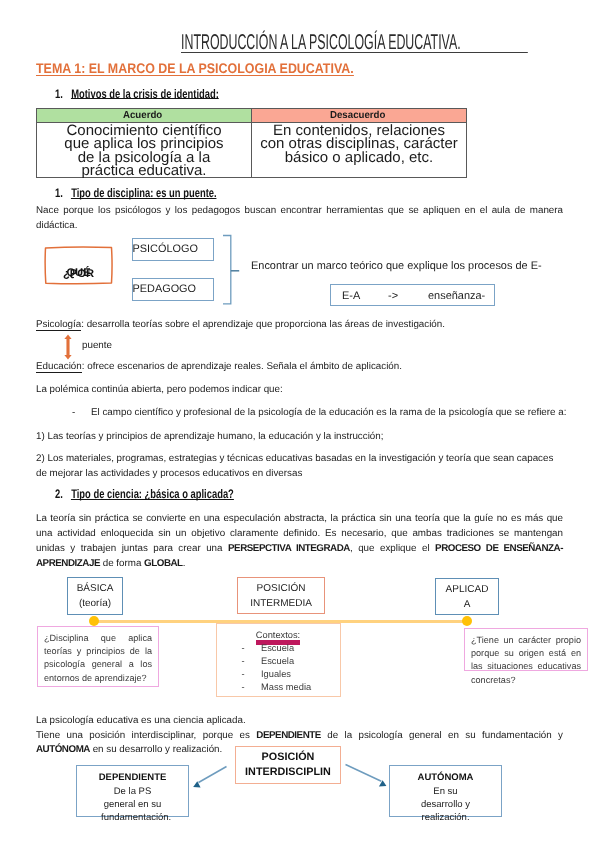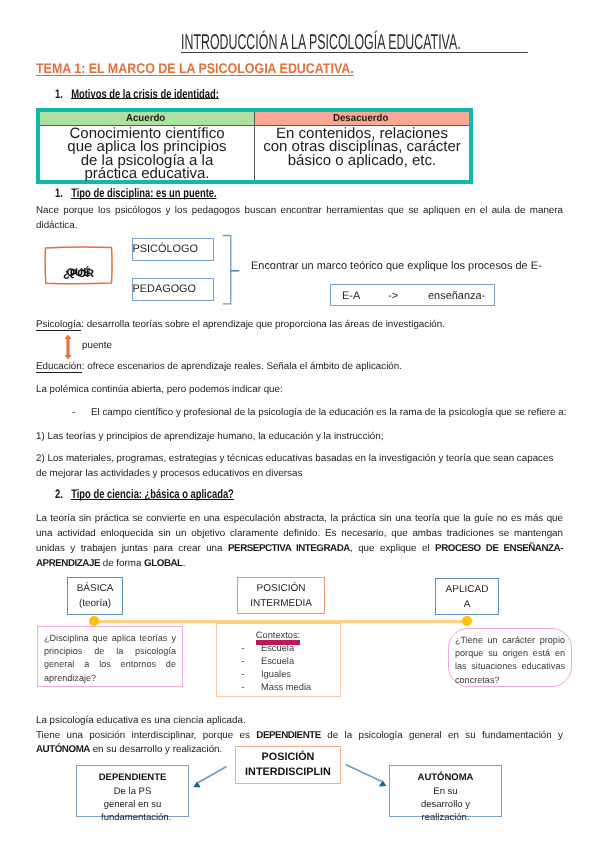--- a/index.html
+++ b/index.html
@@ -23,21 +23,21 @@
   #topic-heading .cnd{transform:scaleX(0.888);position:relative;line-height:9px;}
   #topic-heading .cnd::after{content:"";position:absolute;left:0;right:0;bottom:-2.5px;height:1px;background:#E2703A;}
 
   .sec-head{white-space:nowrap;font-size:12.4px;font-weight:bold;color:#131313;line-height:11px;}
   .sec-head .t{position:relative;display:inline-block;line-height:9.5px;}
   .sec-head .t::after{content:"";position:absolute;left:0;right:0;bottom:-0.1px;height:1px;background:#131313;}
 
   .p{color:#1b1b1b;line-height:15px;width:527px;}
 
   
-  #crisis-table{left:36px;top:108px;border-collapse:collapse;border:4px solid #14b8a6;}
+  #crisis-table{left:36px;top:108px;border-collapse:collapse;border:1px solid #14b8a6;}
   #crisis-table th,#crisis-table td{border:1px solid #595959;}
   #crisis-table th{font-weight:bold;height:13px;padding:0;font-size:10.2px;line-height:13px;}
   #crisis-table td{padding:0;vertical-align:top;text-align:center;font-size:15px;}
   #crisis-table td > div{line-height:13.3px;margin:1px auto 0;}
   .th-green{background:#B0E0A0;}
   .th-salmon{background:#FAA794;}
   .th-green .cnd,.th-salmon .cnd{transform:scaleX(0.95);}
 
   
   .rolebox{width:82.5px;height:23px;border:1.1px solid #7BA3C6;box-sizing:border-box;}
@@ -160,41 +160,41 @@
 <div class="abs p" id="sec3-par" style="left:36px;top:510.5px;text-align:justify;"><span>La teoría sin práctica se convierte en una especulación abstracta, la práctica sin una teoría que la guíe no es más que una actividad enloquecida sin un objetivo claramente definido. Es necesario, que ambas tradiciones se mantengan unidas y trabajen juntas para crear una </span><span class="embold">PERSEPCTIVA INTEGRADA</span><span>, que explique el </span><span class="embold">PROCESO DE ENSEÑANZA-APRENDIZAJE</span><span> de forma </span><span class="embold">GLOBAL</span><span>.</span></div>
 
 <div class="abs" style="left:94px;top:619.5px;width:373px;height:3px;background:#FFD27F;"></div>
 <div class="abs" style="left:89px;top:616px;width:10px;height:10px;border-radius:50%;background:#FFC107;"></div>
 <div class="abs" style="left:462px;top:616px;width:10px;height:10px;border-radius:50%;background:#FFC107;"></div>
 
 <div class="abs tl-top tl-blue" style="left:67px;top:577px;width:56px;height:38px;">
   <div>BÁSICA</div>
   <div>(teoría)</div>
 </div>
-<div class="abs qbox" style="left:37px;top:626px;width:146px;height:61px;">
+<div class="abs qbox" style="left:37px;top:626px;width:122px;height:61px;">
   <div class="qtxt">¿Disciplina que aplica teorías y principios de la psicología general a los entornos de aprendizaje?</div>
 </div>
 
 <div class="abs tl-top tl-orange" style="left:237px;top:577px;width:88px;height:37px;">
   <div>POSICIÓN</div>
   <div>INTERMEDIA</div>
 </div>
 <div class="abs ctxbox" style="left:215.5px;top:622.5px;width:125px;height:74.5px;">
   <div class="ctx-title"><span>Contextos:</span></div>
   <div class="ctx-row"><span class="ctx-dash">-</span><span>Escuela</span></div>
   <div class="ctx-row"><span class="ctx-dash">-</span><span>Escuela</span></div>
   <div class="ctx-row"><span class="ctx-dash">-</span><span>Iguales</span></div>
   <div class="ctx-row"><span class="ctx-dash">-</span><span>Mass media</span></div>
 </div>
 
 <div class="abs tl-top tl-blue" style="left:435px;top:578px;width:64px;height:37px;">
   <div>APLICAD</div>
   <div>A</div>
 </div>
-<div class="abs qbox" style="left:448px;top:628px;width:124px;height:59px;border-radius:20px;">
+<div class="abs qbox" style="left:464px;top:628px;width:124px;height:43px;">
   <div class="qtxt">¿Tiene un carácter propio porque su origen está en las situaciones educativas concretas?</div>
 </div>
 
 <div class="abs nw" style="left:36px;top:713px;">La psicología educativa es una ciencia aplicada.</div>
 <div class="abs" id="sec4-par" style="left:36px;top:728.5px;width:527px;text-align:justify;line-height:14.5px;"><span>Tiene una posición interdisciplinar, porque es </span><span class="embold">DEPENDIENTE</span><span> de la psicología general en su fundamentación y </span><span class="embold">AUTÓNOMA</span><span> en su desarrollo y realización.</span></div>
 
 <div class="abs cbox" style="left:235px;top:746px;width:106px;height:38px;">
   <div>POSICIÓN</div>
   <div>INTERDISCIPLIN</div>
 </div>

